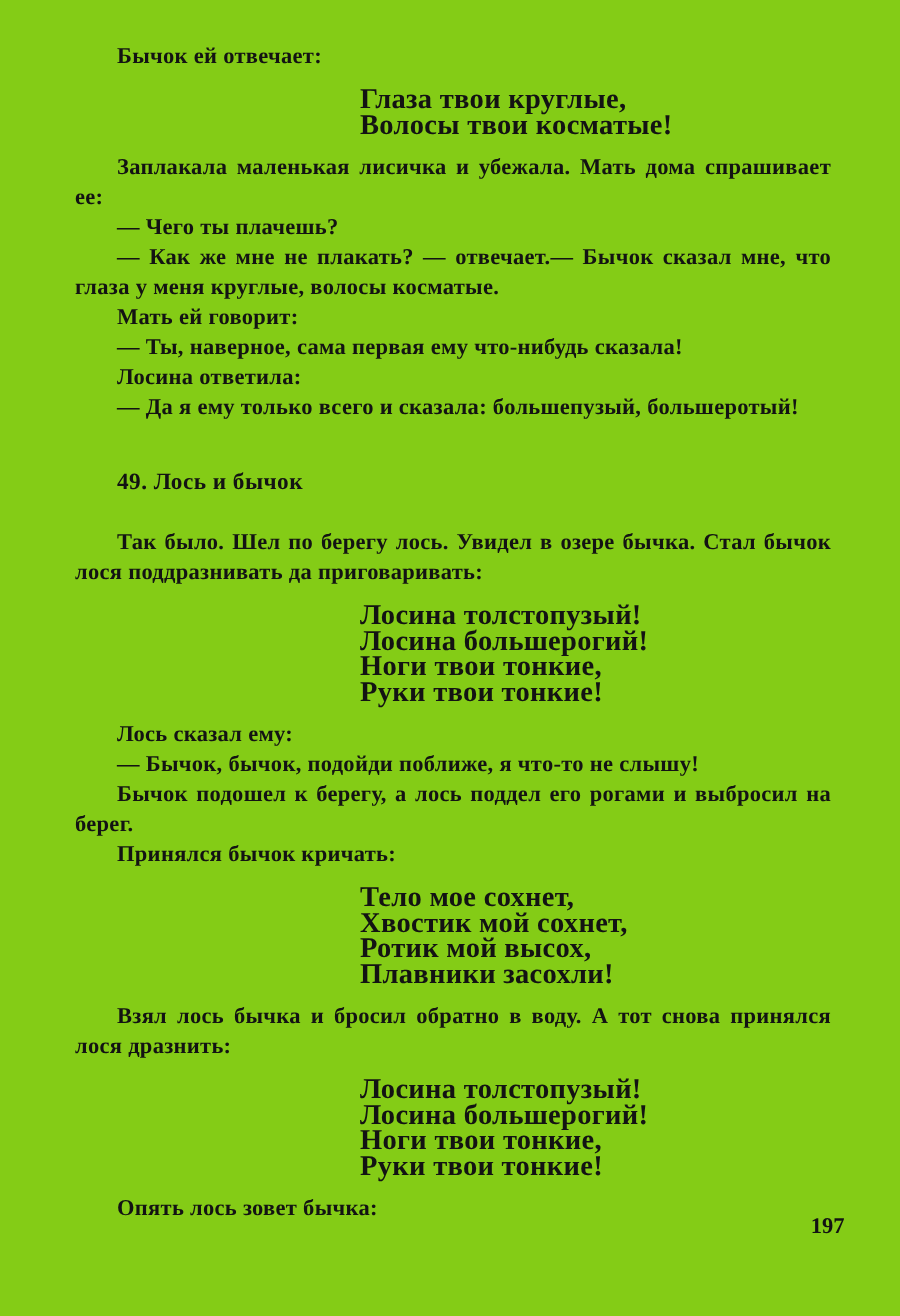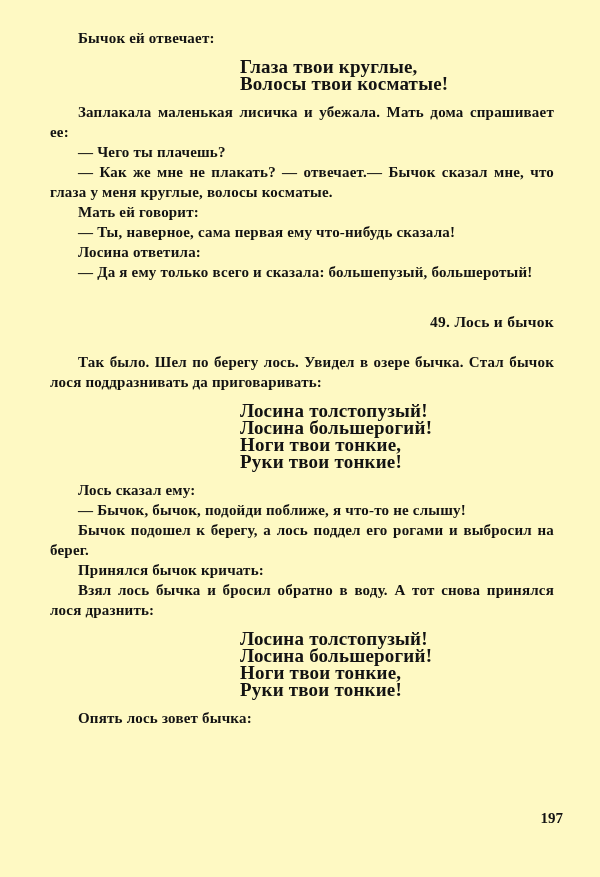--- a/index.html
+++ b/index.html
@@ -10,21 +10,21 @@
   body {
     width: 600px;
     height: 877px;
     overflow: hidden;
   }
   .page {
     position: relative;
     box-sizing: border-box;
     width: 600px;
     height: 877px;
-    background: #fef9c3;
+    background: #84cc16;
     padding: 28px 46px 0 50px;
     font-family: "Liberation Serif", "DejaVu Serif", serif;
     color: #131313;
     font-weight: bold;
   }
   .para {
     margin: 0;
     font-size: 15px;
     line-height: 20px;
     text-indent: 28px;
@@ -40,21 +40,20 @@
   .verse-line {
     white-space: nowrap;
   }
   .heading {
     margin: 30px 0 20px 0;
     font-size: 15.5px;
     line-height: 20px;
     text-indent: 28px;
     font-weight: bold;
     letter-spacing: 0.3px;
-    text-align: right;
   }
   .page-number {
     position: absolute;
     right: 37px;
     bottom: 50px;
     font-size: 15px;
     font-weight: bold;
   }
 </style>
 </head>
@@ -86,20 +85,26 @@
     <div class="verse-line">Лосина большерогий!</div>
     <div class="verse-line">Ноги твои тонкие,</div>
     <div class="verse-line">Руки твои тонкие!</div>
   </div>
 
   <p class="para">Лось сказал ему:</p>
   <p class="para">— Бычок, бычок, подойди поближе, я что-то не слышу!</p>
   <p class="para">Бычок подошел к берегу, а лось поддел его рогами и выбросил на берег.</p>
   <p class="para">Принялся бычок кричать:</p>
 
+  <div class="verse">
+    <div class="verse-line">Тело мое сохнет,</div>
+    <div class="verse-line">Хвостик мой сохнет,</div>
+    <div class="verse-line">Ротик мой высох,</div>
+    <div class="verse-line">Плавники засохли!</div>
+  </div>
 
   <p class="para">Взял лось бычка и бросил обратно в воду. А тот снова принялся лося дразнить:</p>
 
   <div class="verse">
     <div class="verse-line">Лосина толстопузый!</div>
     <div class="verse-line">Лосина большерогий!</div>
     <div class="verse-line">Ноги твои тонкие,</div>
     <div class="verse-line">Руки твои тонкие!</div>
   </div>
 

